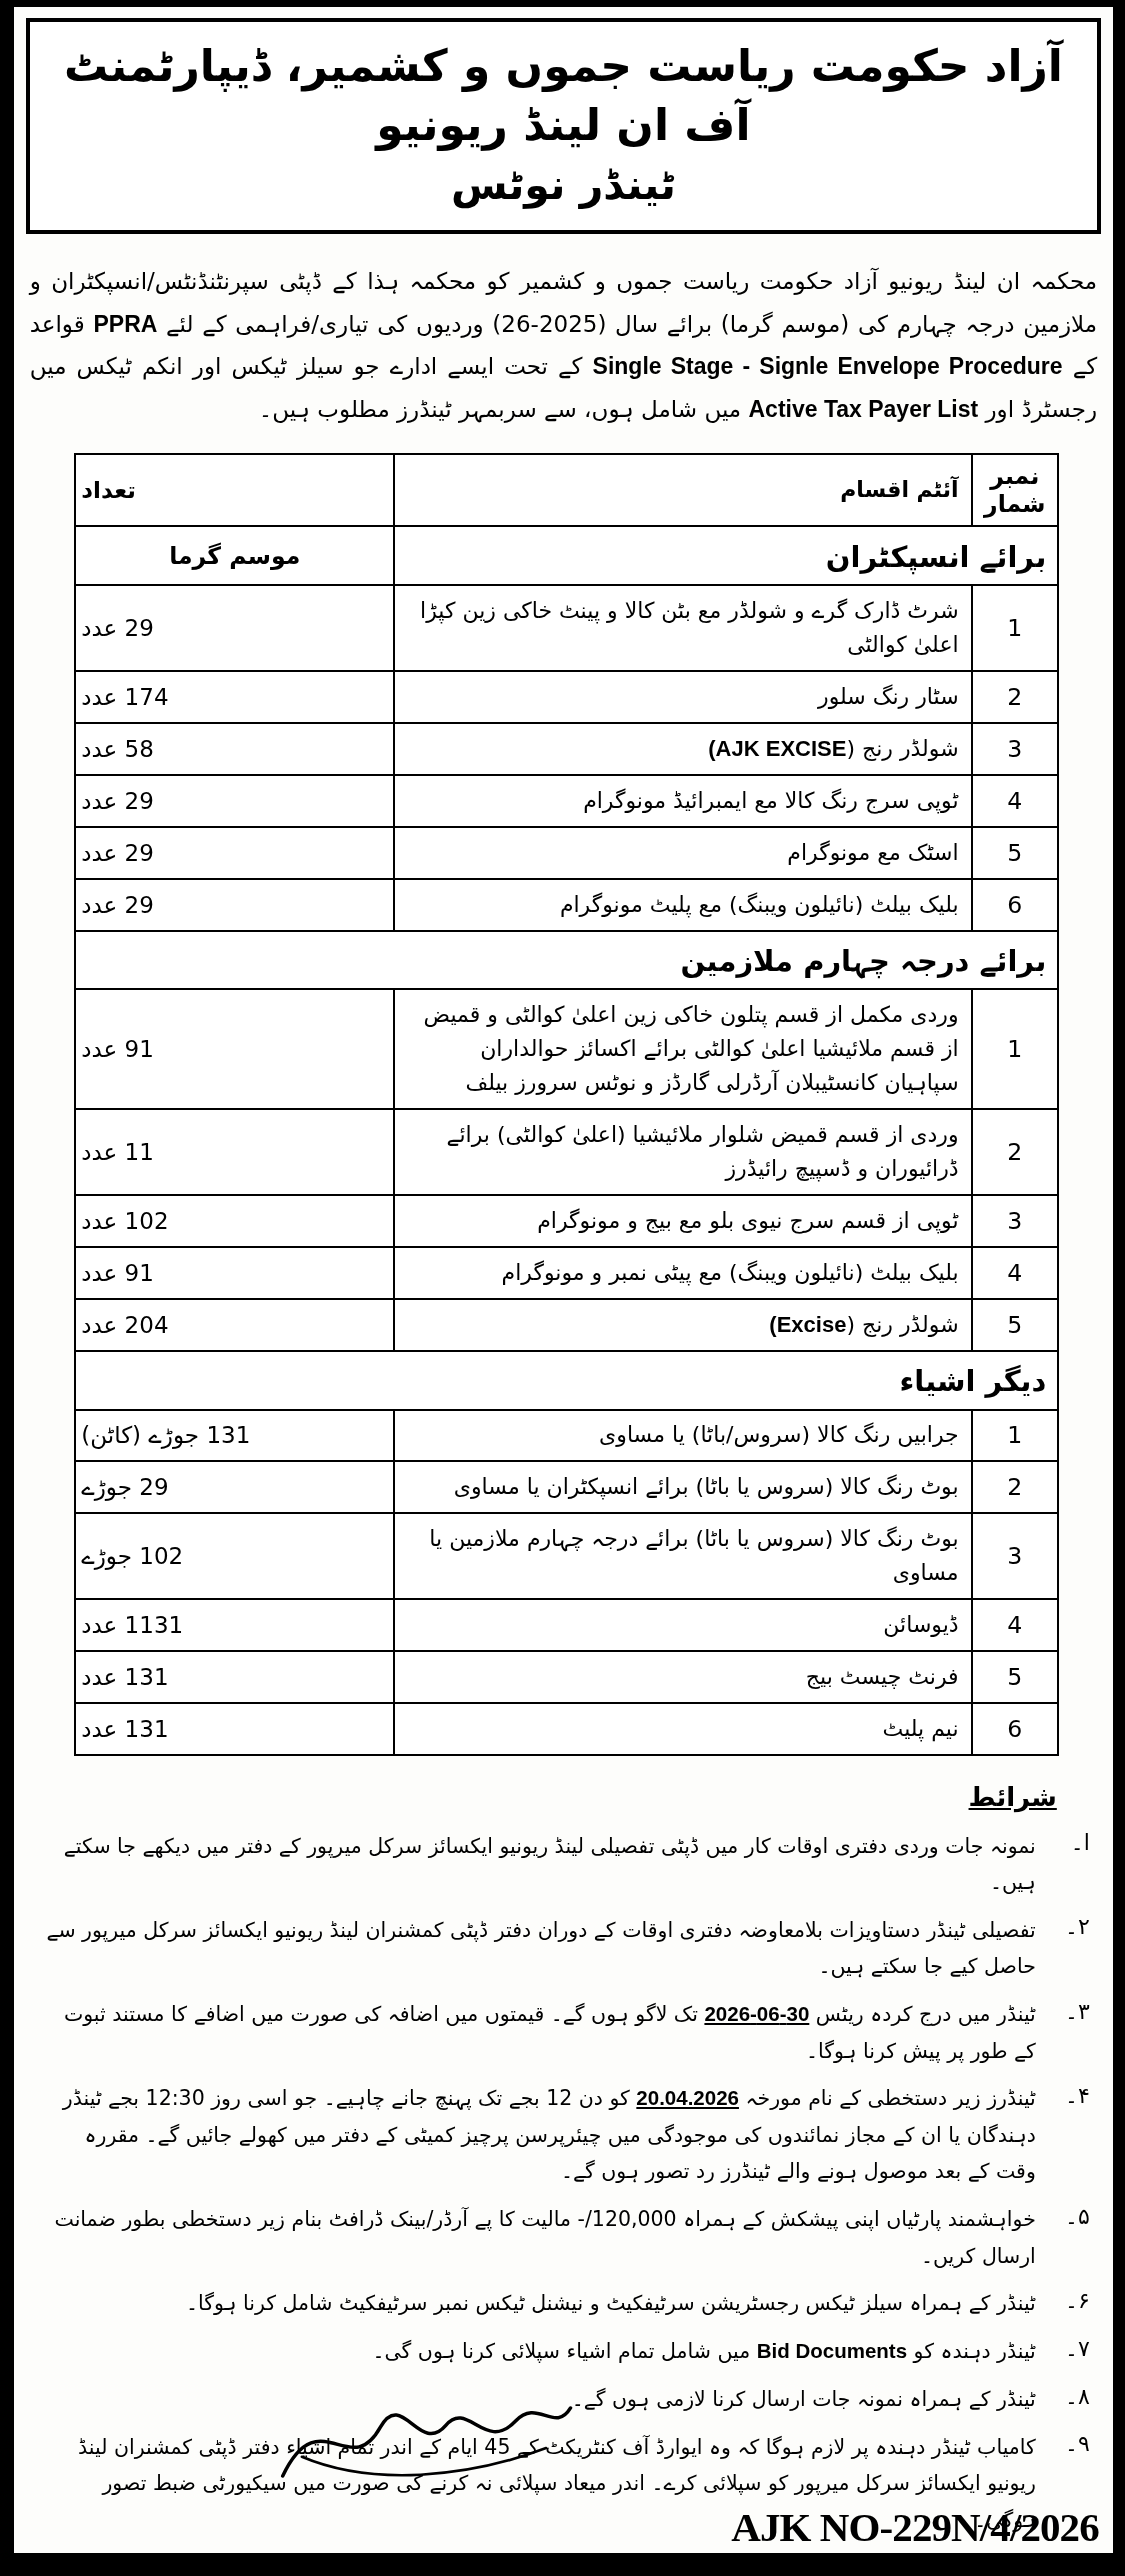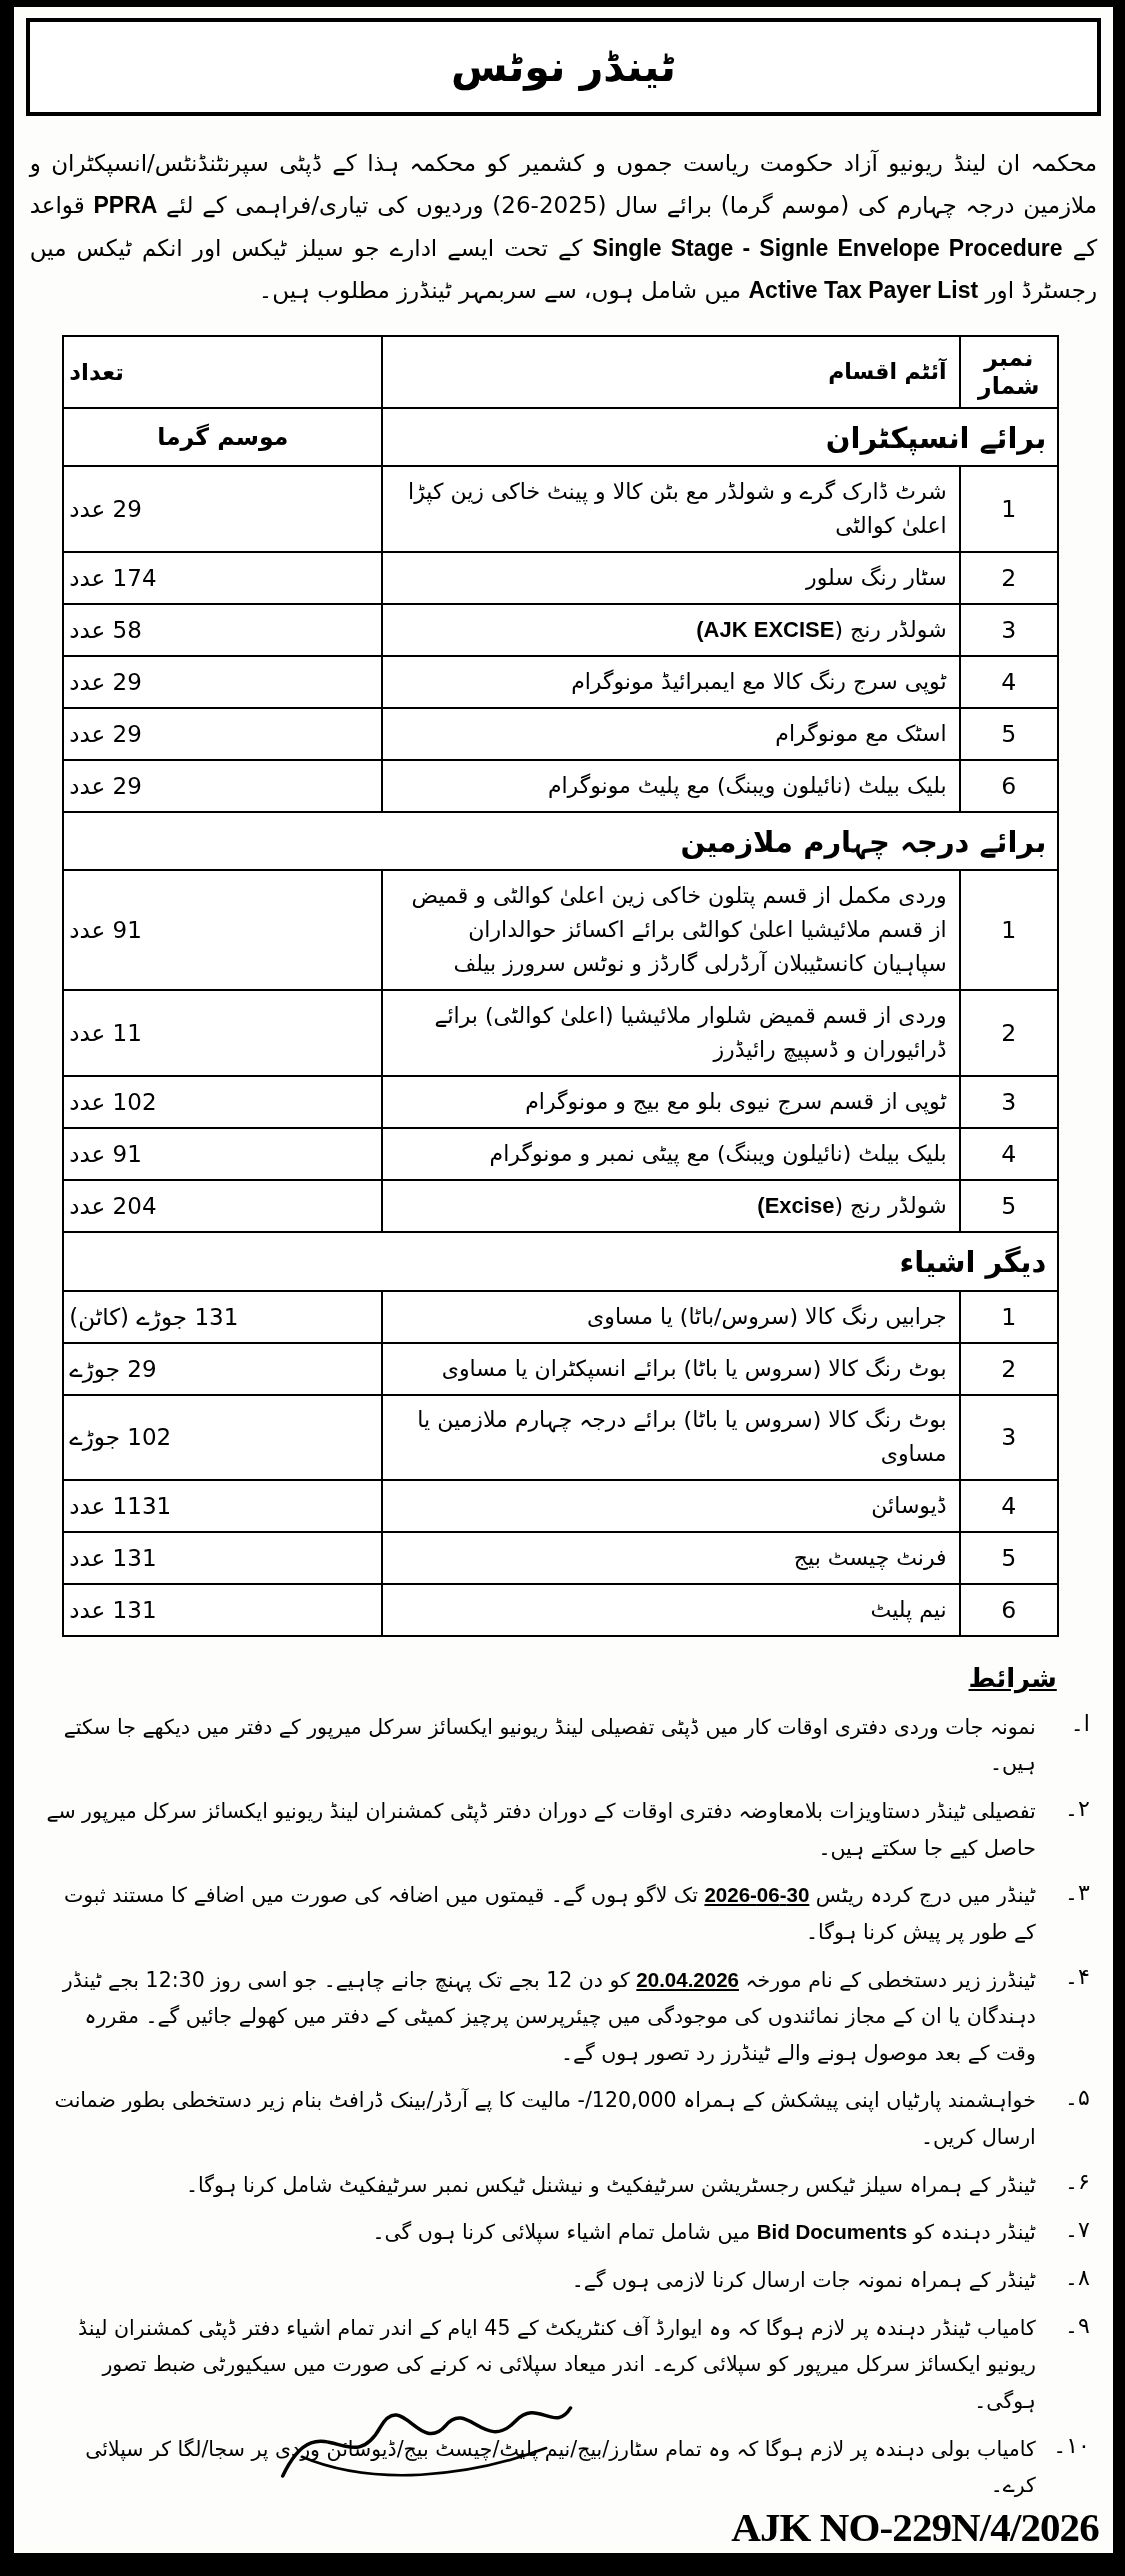--- a/index.html
+++ b/index.html
@@ -9,21 +9,21 @@
          overflow:hidden;direction:rtl;}
   
   .masthead{margin:10.5px 12.2px 0;border:4.4px solid #000;padding:14px 10.5px 21px;text-align:center;background:#fff;}
   .masthead .t1{font-size:44px;font-weight:bold;line-height:1.35;letter-spacing:-0.9px;}
   .masthead .t2{font-size:41px;font-weight:bold;margin-top:7px;}
   
   .intro{margin:26px 15.7px 0;font-size:23px;line-height:1.85;text-align:justify;}
   
   table.tender{border-collapse:collapse;table-layout:fixed;width:960px;margin:23px 54px 0 auto;background:#fff;}
   table.tender th,table.tender td{border:2.6px solid #000;}
-  th.serial,td.serial{width:80px;text-align:center;font-size:23.6px;padding:7px 8px;}
+  th.serial,td.serial{width:80px;text-align:center;font-size:23.6px;padding:7px 2px;}
   th.item,td.item{width:551px;text-align:right;font-size:22px;line-height:1.55;padding:7.9px 12.2px;}
   th.qty,td.qty{width:307px;text-align:left;font-size:23px;padding:7px 5.2px;}
   th{font-weight:bold;font-size:23.6px;}
   td.sec-title{font-weight:bold;font-size:29px;text-align:right;padding:12.2px 10.5px 10.5px;}
   td.qty-sub{font-weight:bold;font-size:23.6px;text-align:center;}
   
   .terms-title{margin:26px 56px 0 0;font-size:26px;font-weight:bold;text-decoration:underline;width:-moz-fit-content;width:fit-content;}
   .terms{margin:15.7px 23px 0 30px;}
   .cond{display:flex;margin-bottom:11.3px;}
   .cond-no{flex:0 0 54px;font-size:22px;padding-top:2.6px;}
@@ -37,20 +37,21 @@
          font-family:"Liberation Serif",serif;font-weight:bold;font-size:41px;letter-spacing:-0.9px;}
   .scribble{position:absolute;top:2366px;left:253px;width:314px;height:131px;pointer-events:none;}
 </style>
 </head>
 <body>
 
 <div class="scan">
   <div class="sheet">
 
     <div class="masthead">
+      <div class="t1">آزاد حکومت ریاست جموں و کشمیر، ڈیپارٹمنٹ آف ان لینڈ ریونیو</div>
       <div class="t2">ٹینڈر نوٹس</div>
     </div>
 
     <p class="intro">محکمہ ان لینڈ ریونیو آزاد حکومت ریاست جموں و کشمیر کو محکمہ ہذا کے ڈپٹی سپرنٹنڈنٹس/انسپکٹران و ملازمین درجہ چہارم کی (موسم گرما) برائے سال (2025-26) وردیوں کی تیاری/فراہمی کے لئے <span class="en">PPRA</span> قواعد کے <span class="en">Single Stage - Signle Envelope Procedure</span> کے تحت ایسے ادارے جو سیلز ٹیکس اور انکم ٹیکس میں رجسٹرڈ اور <span class="en">Active Tax Payer List</span> میں شامل ہوں، سے سربمہر ٹینڈرز مطلوب ہیں۔</p>
 
     <table class="tender">
       <thead>
         <tr>
           <th class="serial">نمبر شمار</th>
           <th class="item">آئٹم اقسام</th>

